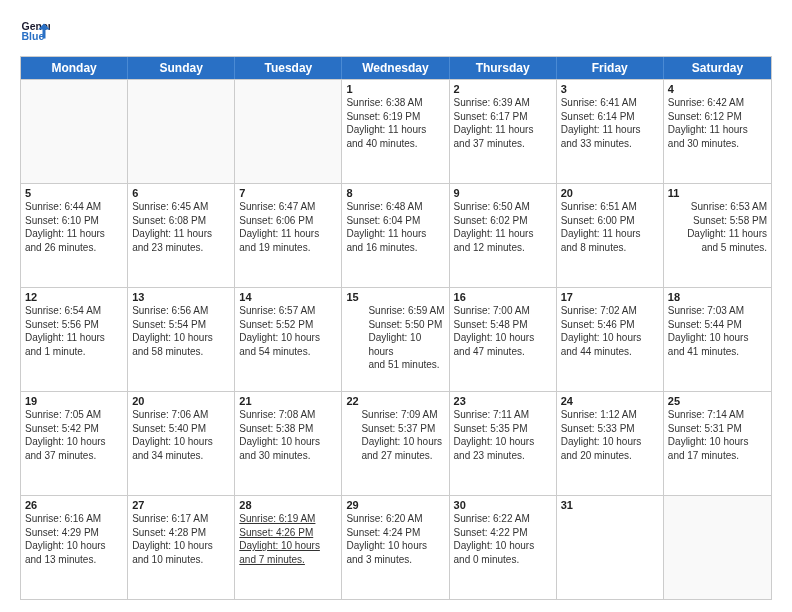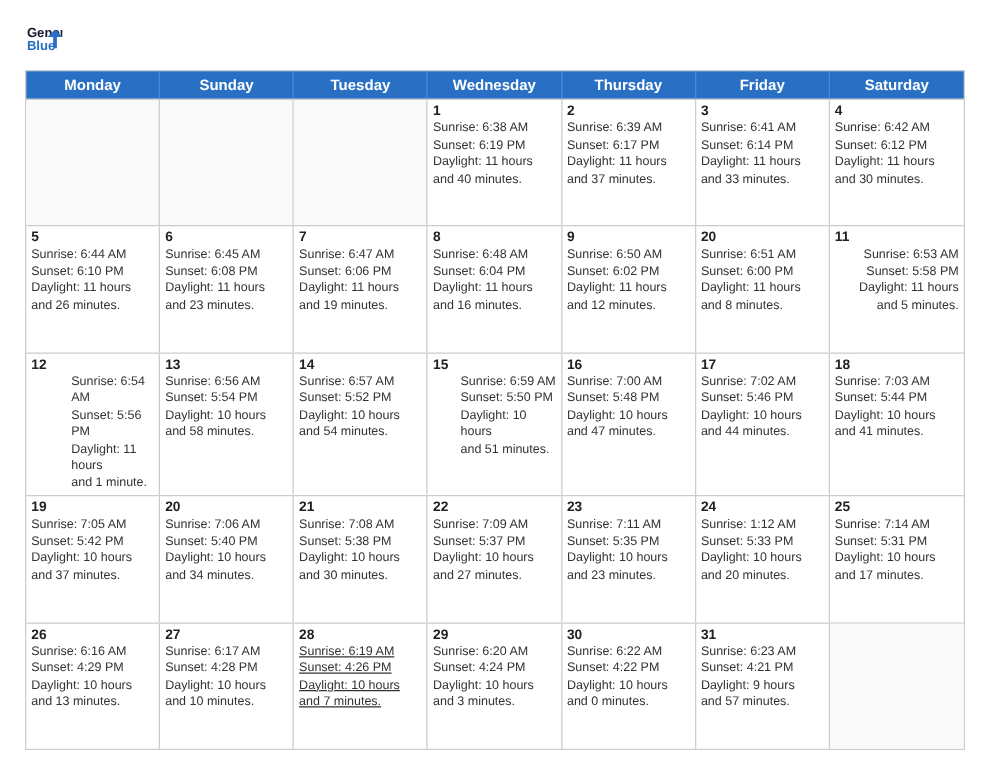--- a/index.html
+++ b/index.html
@@ -209,21 +209,21 @@
             <span class="day-num">11</span>
             <div class="cell-info" style="white-space: pre-line; text-align: right;">Sunrise: 6:53 AM
 Sunset: 5:58 PM
 Daylight: 11 hours
 and 5 minutes.</div>
           </div>
         </div>
         <div class="cal-row">
           <div class="cal-cell">
             <span class="day-num">12</span>
-            <div class="cell-info" style="white-space: pre-line; margin-left: 32px;">Sunrise: 6:54 AM
+            <div class="cell-info" style="white-space: pre-line;">Sunrise: 6:54 AM
 Sunset: 5:56 PM
 Daylight: 11 hours
 and 1 minute.</div>
           </div>
           <div class="cal-cell">
             <span class="day-num">13</span>
             <div class="cell-info" style="white-space: pre-line;">Sunrise: 6:56 AM
 Sunset: 5:54 PM
 Daylight: 10 hours
 and 58 minutes.</div>
@@ -281,21 +281,21 @@
           </div>
           <div class="cal-cell">
             <span class="day-num">21</span>
             <div class="cell-info" style="white-space: pre-line;">Sunrise: 7:08 AM
 Sunset: 5:38 PM
 Daylight: 10 hours
 and 30 minutes.</div>
           </div>
           <div class="cal-cell">
             <span class="day-num">22</span>
-            <div class="cell-info" style="white-space: pre-line;">Sunrise: 7:09 AM
+            <div class="cell-info" style="white-space: pre-line; margin-left: 15px;">Sunrise: 7:09 AM
 Sunset: 5:37 PM
 Daylight: 10 hours
 and 27 minutes.</div>
           </div>
           <div class="cal-cell">
             <span class="day-num">23</span>
             <div class="cell-info" style="white-space: pre-line;">Sunrise: 7:11 AM
 Sunset: 5:35 PM
 Daylight: 10 hours
 and 23 minutes.</div>
@@ -346,22 +346,18 @@
           </div>
           <div class="cal-cell">
             <span class="day-num">30</span>
             <div class="cell-info" style="white-space: pre-line;">Sunrise: 6:22 AM
 Sunset: 4:22 PM
 Daylight: 10 hours
 and 0 minutes.</div>
           </div>
           <div class="cal-cell">
             <span class="day-num">31</span>
-            <div class="cell-info" style="white-space: pre-line;">Sunrise: 6:23 AM
-Sunset: 4:21 PM
-Daylight: 9 hours
-and 57 minutes.</div>
           </div>
           <div class="cal-cell empty"></div>
         </div>
       </div>
   </div>
 </div>
 
 </body></html>

